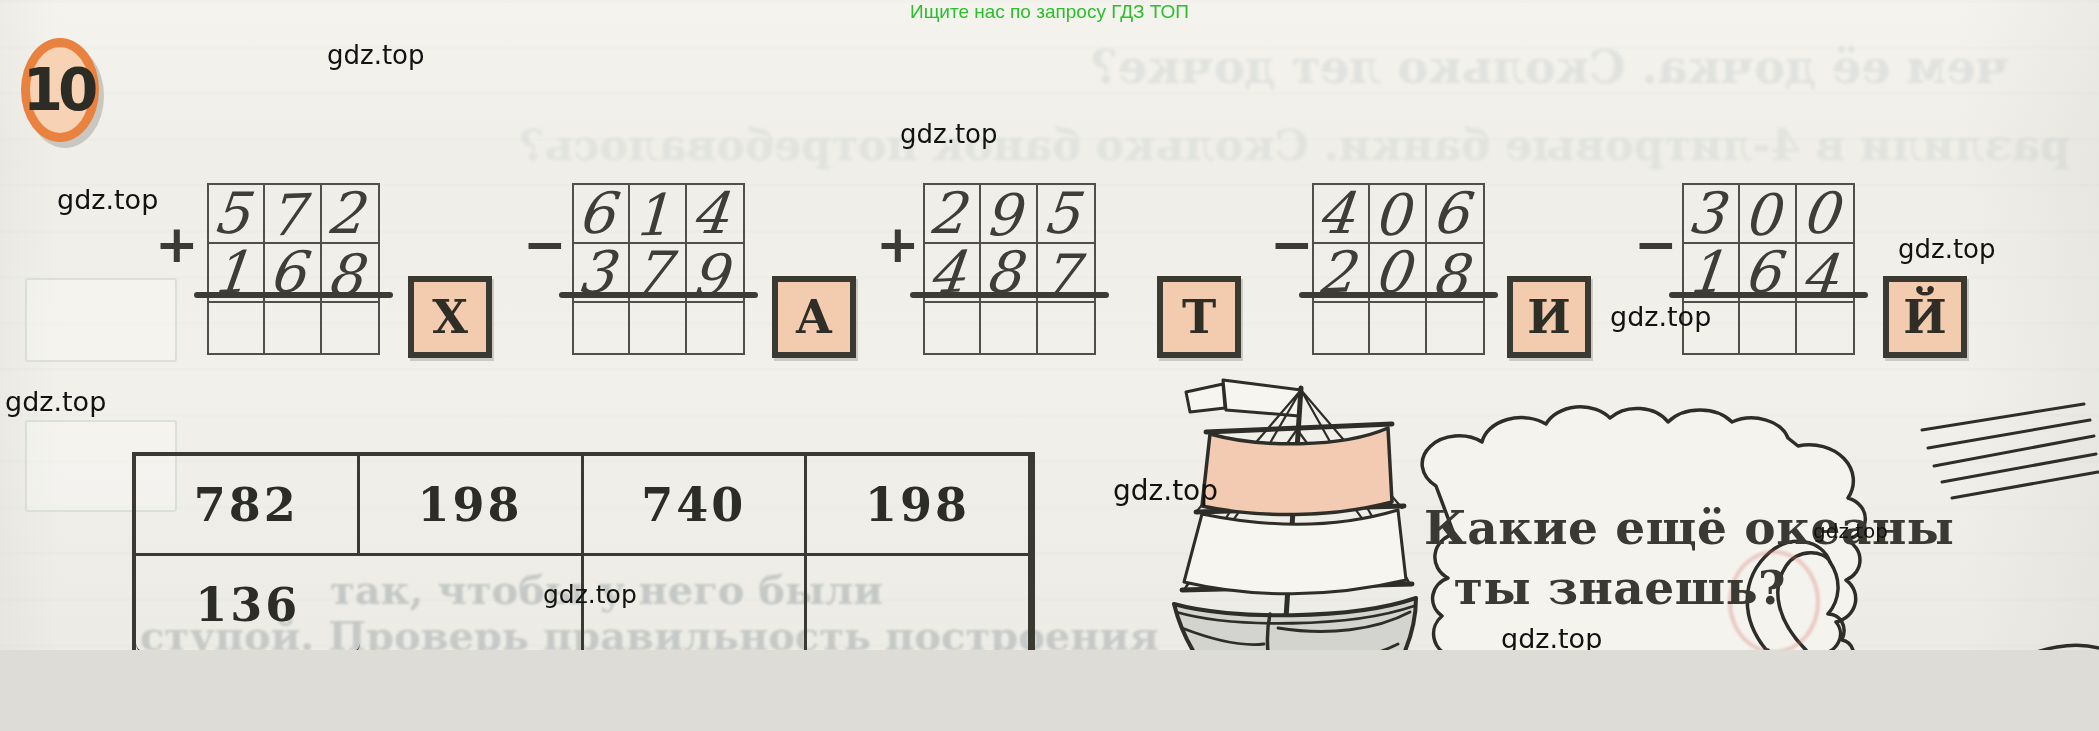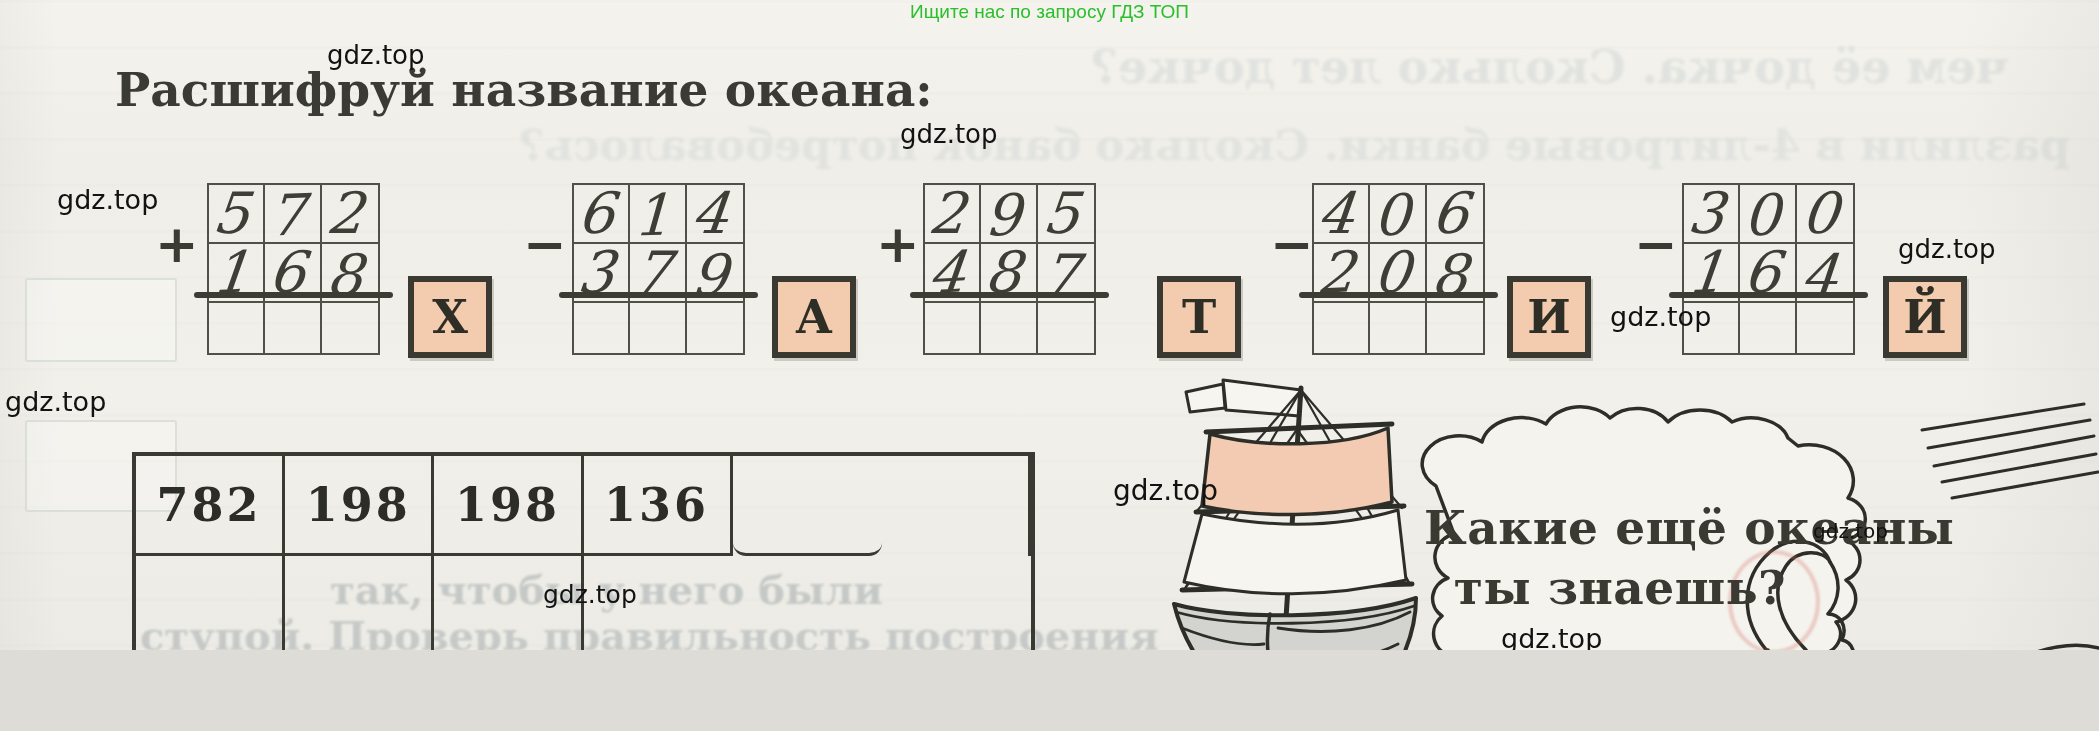--- a/index.html
+++ b/index.html
@@ -43,21 +43,21 @@
   .cell:nth-child(6) .hw{transform:skewX(-8deg) translateY(3px);}
   .rule{position:absolute;top:292px;width:199px;height:6px;background:#3c3c35;border-radius:3px;z-index:5;}
   .lbox{position:absolute;top:276px;width:72px;height:70px;z-index:4;
         background:#f3ccb0;border:6px solid #3a3a32;display:flex;align-items:center;justify-content:center;
         box-shadow:2px 3px 0 rgba(90,90,80,0.25);}
   .lbox span{font:bold 46px "DejaVu Serif",serif;color:#2e2e27;}
 
   
   .atable{position:absolute;left:132px;top:452px;width:903px;height:208px;z-index:4;
         border:4px solid #3a3a33;box-sizing:border-box;
-        display:grid;grid-template-columns:repeat(6,1fr);grid-template-rows:100px 1fr;}
+        display:grid;grid-template-columns:repeat(4,1fr);grid-template-rows:100px 1fr;}
   .tcell{border-right:3px solid #3a3a33;border-bottom:3px solid #3a3a33;
         display:flex;align-items:center;justify-content:center;}
   .tcell:nth-child(5n){border-right:none;border-radius:13px;}
   .tcell:nth-child(n+6){border-bottom:none;}
   .tcell.num span{font:bold 46px "DejaVu Serif",serif;color:#2d2d27;letter-spacing:3px;}
 
   
   .wm{position:absolute;z-index:7;font-family:"DejaVu Sans",sans-serif;color:#121212;white-space:nowrap;}
 
   
@@ -80,21 +80,23 @@
   .red-arc{position:absolute;left:1728px;top:550px;width:84px;height:96px;z-index:3;
         border:4px solid rgba(214,110,100,0.30);border-radius:50%;filter:blur(1px);}
 </style>
 </head>
 <body>
 
 <div class="page">
 
   <div class="banner-top">Ищите нас по запросу ГДЗ ТОП</div>
 
-  <div class="title">Расшифруй название океана:</div>
+  <div class="badge">
+    <span>10</span>
+  </div>
 
   <div class="ghost-box gb1"></div>
   <div class="ghost-box gb2"></div>
 
   <div id="problems">
       <div class="prob">
         <span class="op" style="left:155px">+</span>
         <div class="grid" style="left:207px">
           <div class="cell">
             <span class="hw">5</span>
@@ -244,20 +246,23 @@
         </div>
       </div>
     </div>
 
   <div class="atable" id="answer-table">
       <div class="tcell num">
         <span>782</span>
       </div>
       <div class="tcell num">
         <span>198</span>
+      </div>
+      <div class="tcell num">
+        <span>740</span>
       </div>
       <div class="tcell num">
         <span>198</span>
       </div>
       <div class="tcell num">
         <span>136</span>
       </div>
       <div class="tcell"></div>
       <div class="tcell"></div>
       <div class="tcell"></div>

